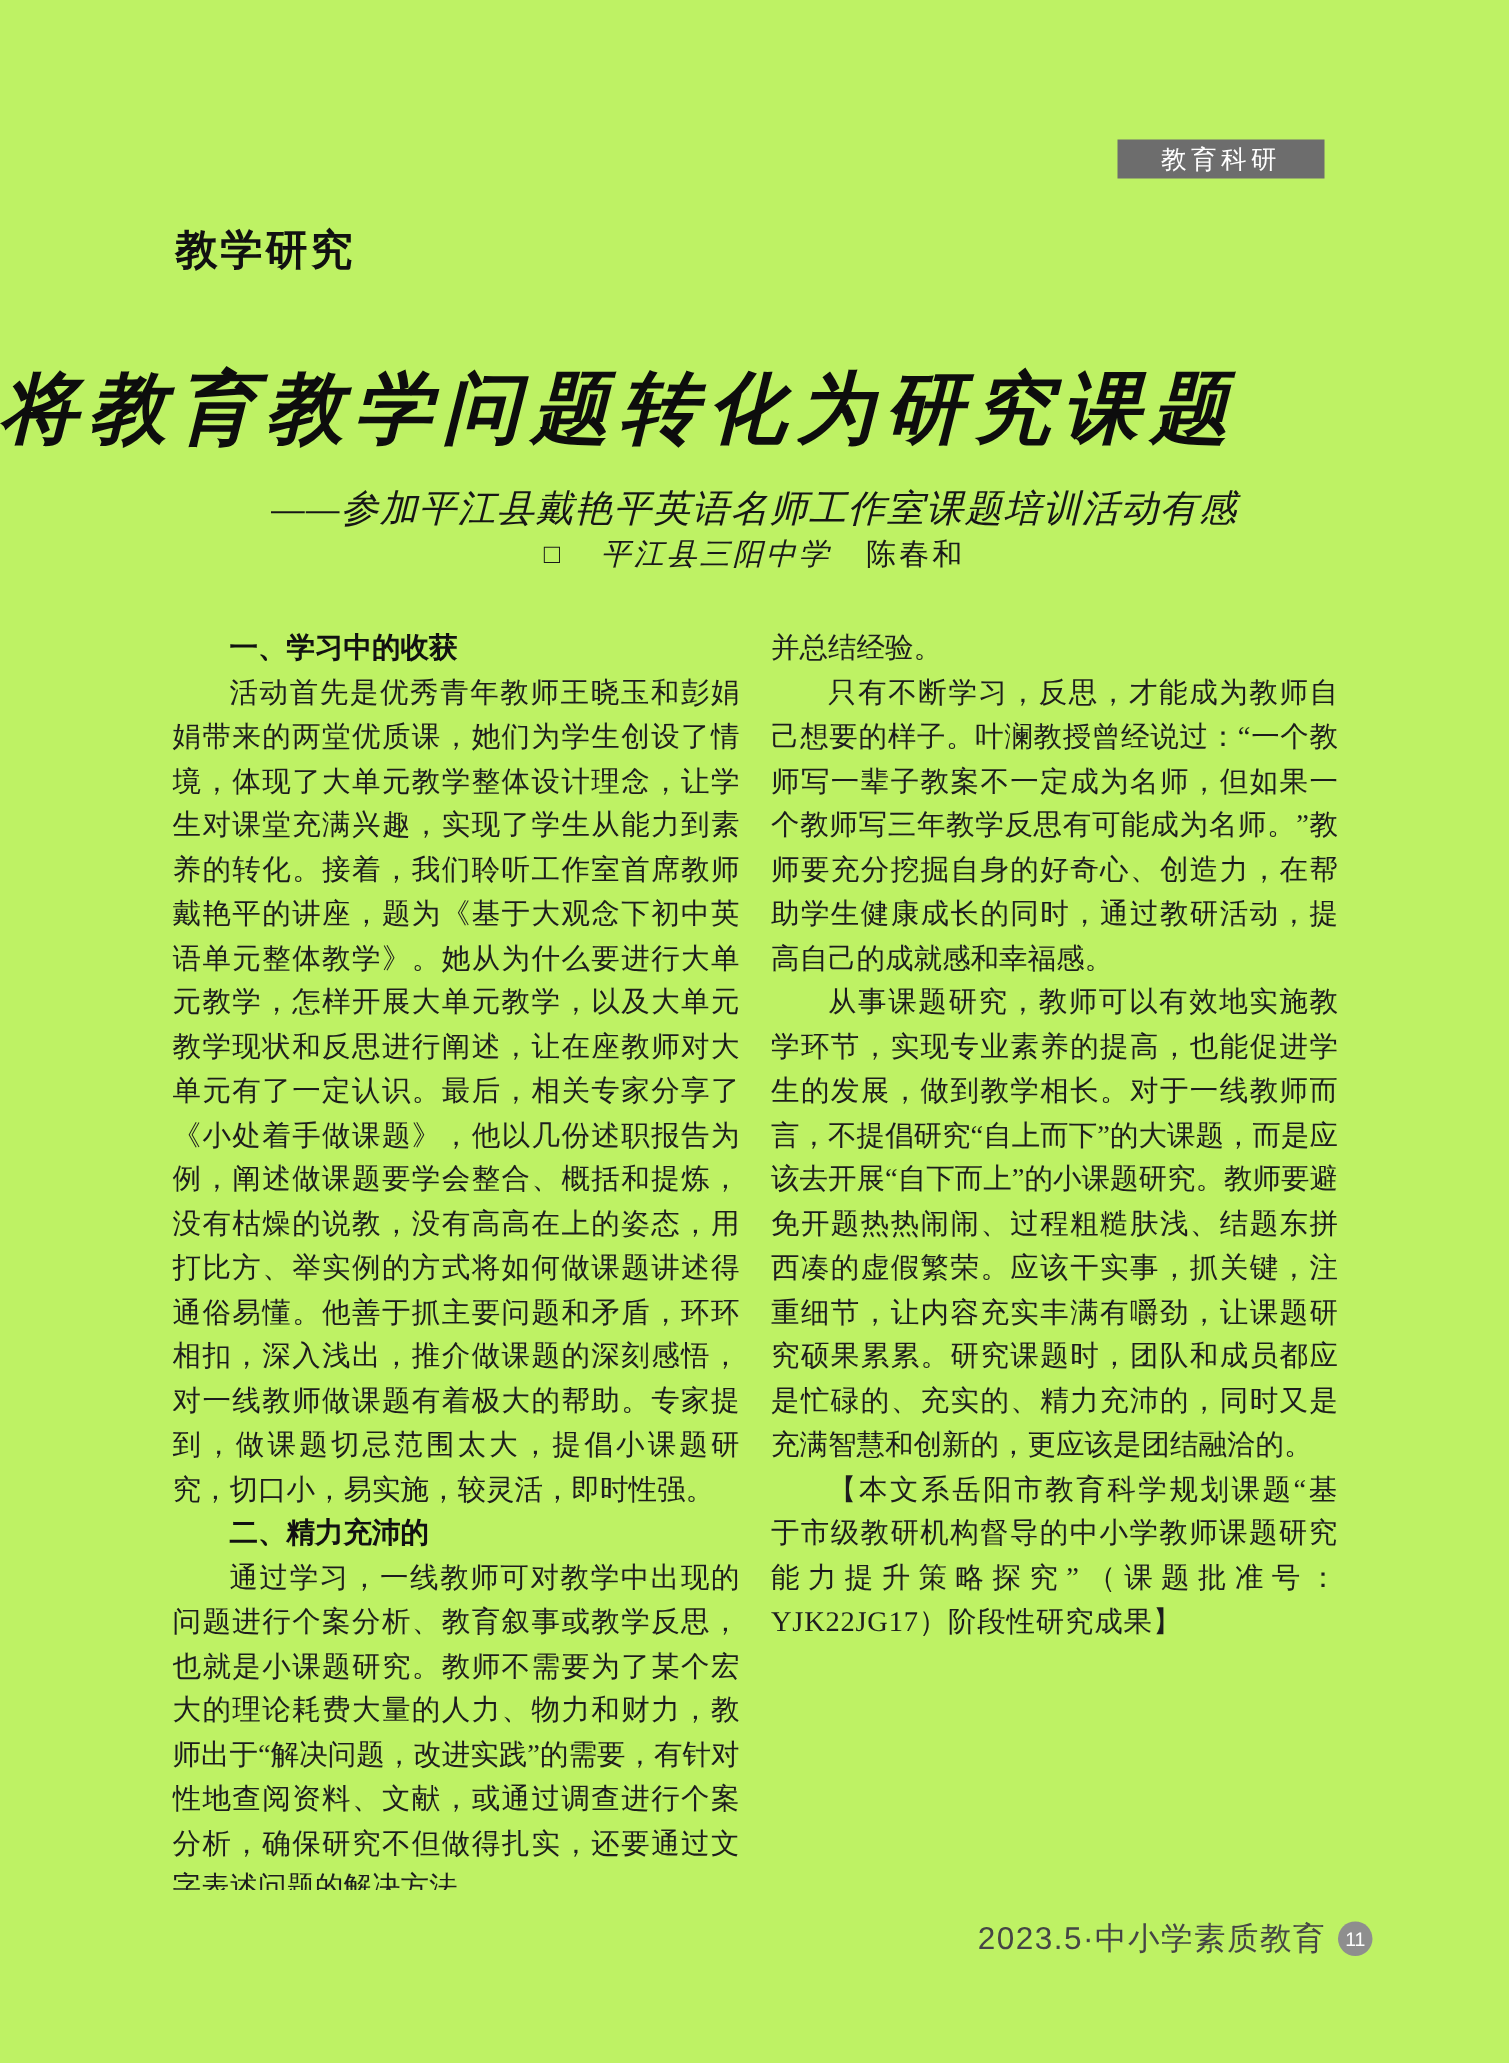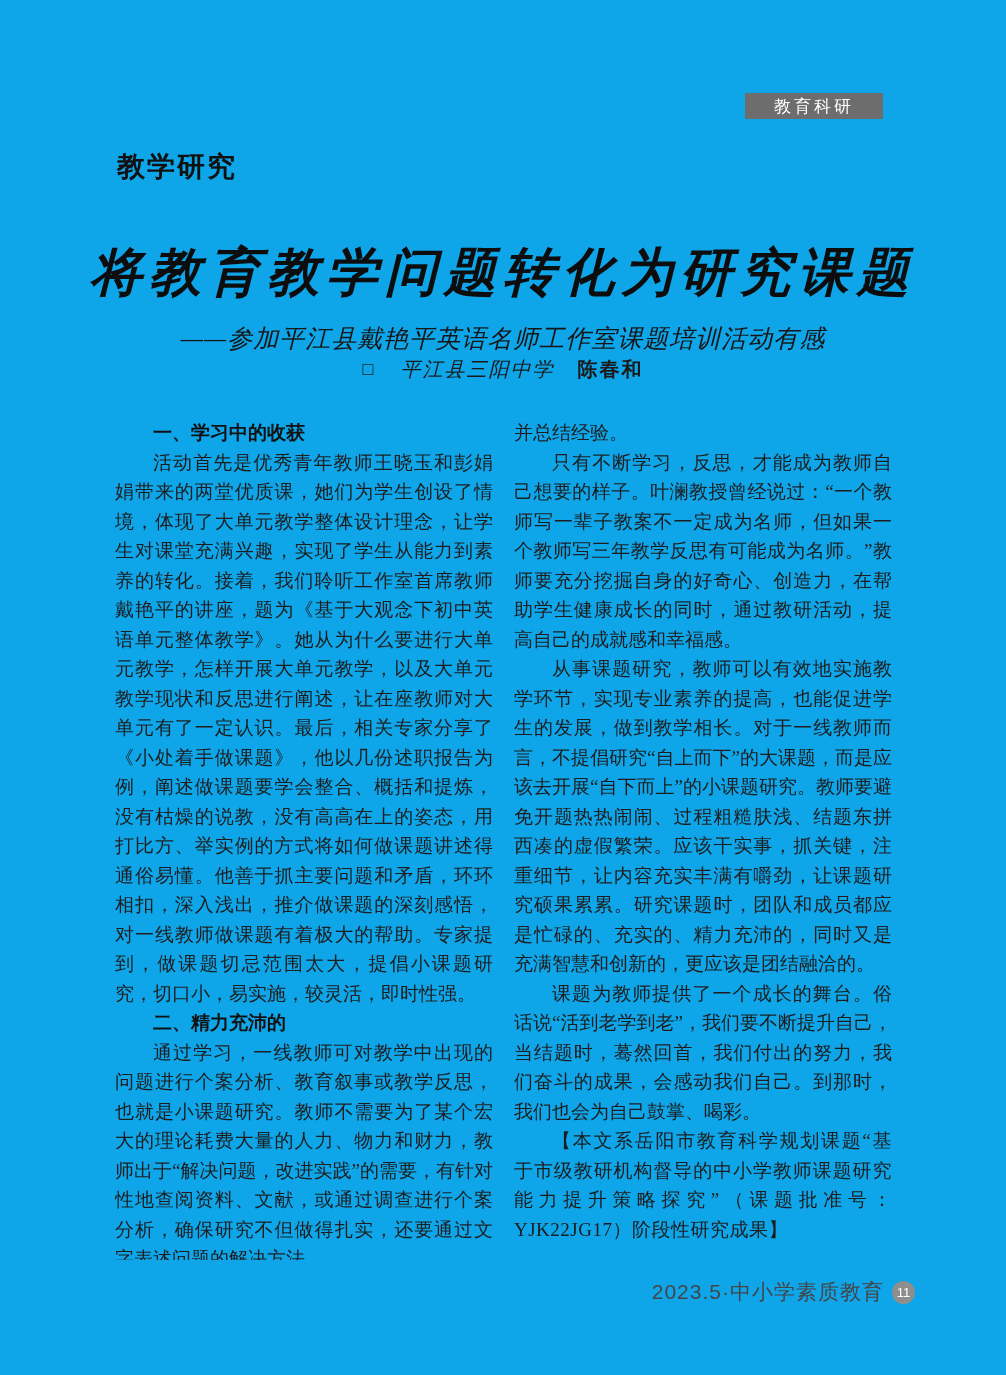--- a/index.html
+++ b/index.html
@@ -5,21 +5,21 @@
   * { margin: 0; padding: 0; box-sizing: border-box; }
   html, body { background: #ffffff; }
   body {
     font-family: "Liberation Serif", "DejaVu Serif", serif;
     color: #1d1d1d;
   }
   .page {
     position: relative;
     width: 1006px;
     height: 1375px;
-    background: #0ea5e9;
+    background: #bef264;
     overflow: hidden;
   }
   
   .category-badge {
     position: absolute;
     left: 745px;
     top: 93px;
     width: 138px;
     height: 26px;
     background: #6d6d6d;
@@ -41,21 +41,20 @@
     font-size: 28px;
     letter-spacing: 2px;
     color: #111111;
   }
   
   .article-title {
     position: absolute;
     left: 0;
     top: 238px;
     width: 1006px;
-    text-align: center;
     font-family: "Liberation Serif", "DejaVu Serif", serif;
     font-weight: bold;
     font-style: italic;
     font-size: 52px;
     letter-spacing: 7px;
     color: #0d0d0d;
     white-space: nowrap;
   }
   .article-subtitle {
     position: absolute;
@@ -84,21 +83,21 @@
     font-size: 18px;
     margin-right: 22px;
     position: relative;
     top: -1px;
   }
   .author-line .affiliation {
     font-style: italic;
     letter-spacing: 2px;
   }
   .author-line .name {
-    font-weight: bold;
+    font-weight: normal;
     margin-left: 18px;
     letter-spacing: 2px;
   }
   
   .body-columns {
     position: absolute;
     left: 115px;
     top: 418px;
     width: 778px;
     height: 842px;
@@ -180,21 +179,20 @@
       <p class="col-heading">一、学习中的收获</p>
       <p class="para">活动首先是优秀青年教师王晓玉和彭娟娟带来的两堂优质课，她们为学生创设了情境，体现了大单元教学整体设计理念，让学生对课堂充满兴趣，实现了学生从能力到素养的转化。接着，我们聆听工作室首席教师戴艳平的讲座，题为《基于大观念下初中英语单元整体教学》。她从为什么要进行大单元教学，怎样开展大单元教学，以及大单元教学现状和反思进行阐述，让在座教师对大单元有了一定认识。最后，相关专家分享了《小处着手做课题》，他以几份述职报告为例，阐述做课题要学会整合、概括和提炼，没有枯燥的说教，没有高高在上的姿态，用打比方、举实例的方式将如何做课题讲述得通俗易懂。他善于抓主要问题和矛盾，环环相扣，深入浅出，推介做课题的深刻感悟，对一线教师做课题有着极大的帮助。专家提到，做课题切忌范围太大，提倡小课题研究，切口小，易实施，较灵活，即时性强。</p>
       <p class="col-heading">二、精力充沛的</p>
       <p class="para">通过学习，一线教师可对教学中出现的问题进行个案分析、教育叙事或教学反思，也就是小课题研究。教师不需要为了某个宏大的理论耗费大量的人力、物力和财力，教师出于“解决问题，改进实践”的需要，有针对性地查阅资料、文献，或通过调查进行个案分析，确保研究不但做得扎实，还要通过文字表述问题的解决方法，</p>
     </div>
 
     <div class="col">
       <p class="para-cont">并总结经验。</p>
       <p class="para">只有不断学习，反思，才能成为教师自己想要的样子。叶澜教授曾经说过：“一个教师写一辈子教案不一定成为名师，但如果一个教师写三年教学反思有可能成为名师。”教师要充分挖掘自身的好奇心、创造力，在帮助学生健康成长的同时，通过教研活动，提高自己的成就感和幸福感。</p>
       <p class="para">从事课题研究，教师可以有效地实施教学环节，实现专业素养的提高，也能促进学生的发展，做到教学相长。对于一线教师而言，不提倡研究“自上而下”的大课题，而是应该去开展“自下而上”的小课题研究。教师要避免开题热热闹闹、过程粗糙肤浅、结题东拼西凑的虚假繁荣。应该干实事，抓关键，注重细节，让内容充实丰满有嚼劲，让课题研究硕果累累。研究课题时，团队和成员都应是忙碌的、充实的、精力充沛的，同时又是充满智慧和创新的，更应该是团结融洽的。</p>
-      <p class="para">课题为教师提供了一个成长的舞台。俗话说“活到老学到老”，我们要不断提升自己，当结题时，蓦然回首，我们付出的努力，我们奋斗的成果，会感动我们自己。到那时，我们也会为自己鼓掌、喝彩。</p>
       <p class="funding-note">【本文系岳阳市教育科学规划课题“基于市级教研机构督导的中小学教师课题研究能力提升策略探究”（课题批准号：YJK22JG17）阶段性研究成果】</p>
     </div>
 
   </div>
 
   <div class="footer">
     <span class="journal">2023.5·中小学素质教育</span>
     <span class="page-num">11</span>
   </div>
 

